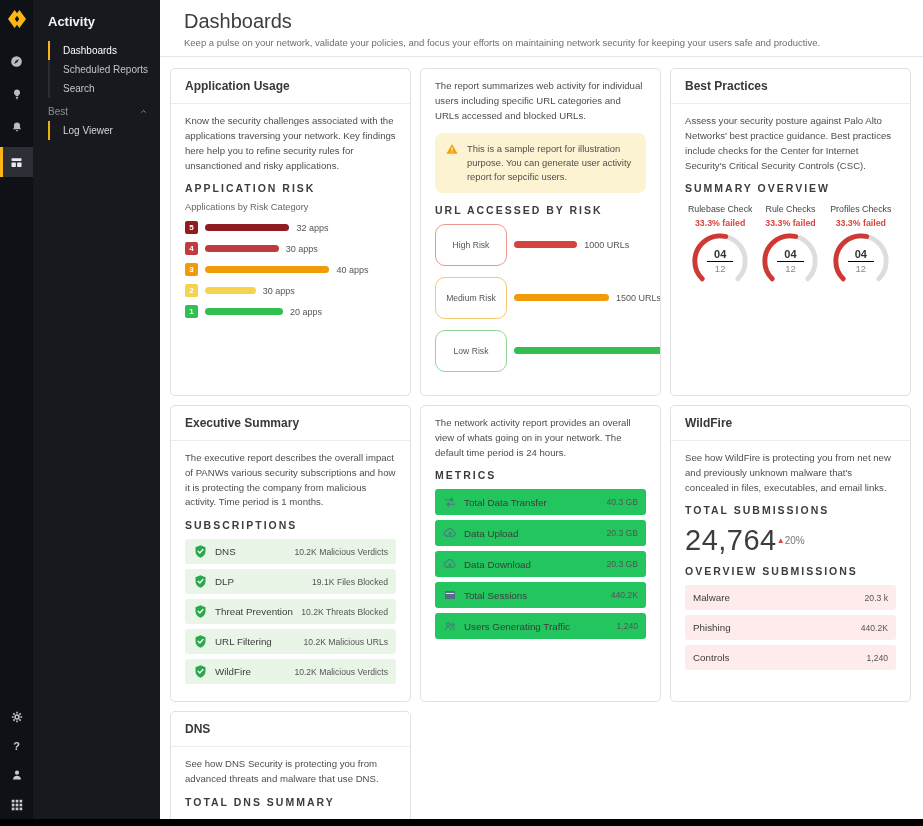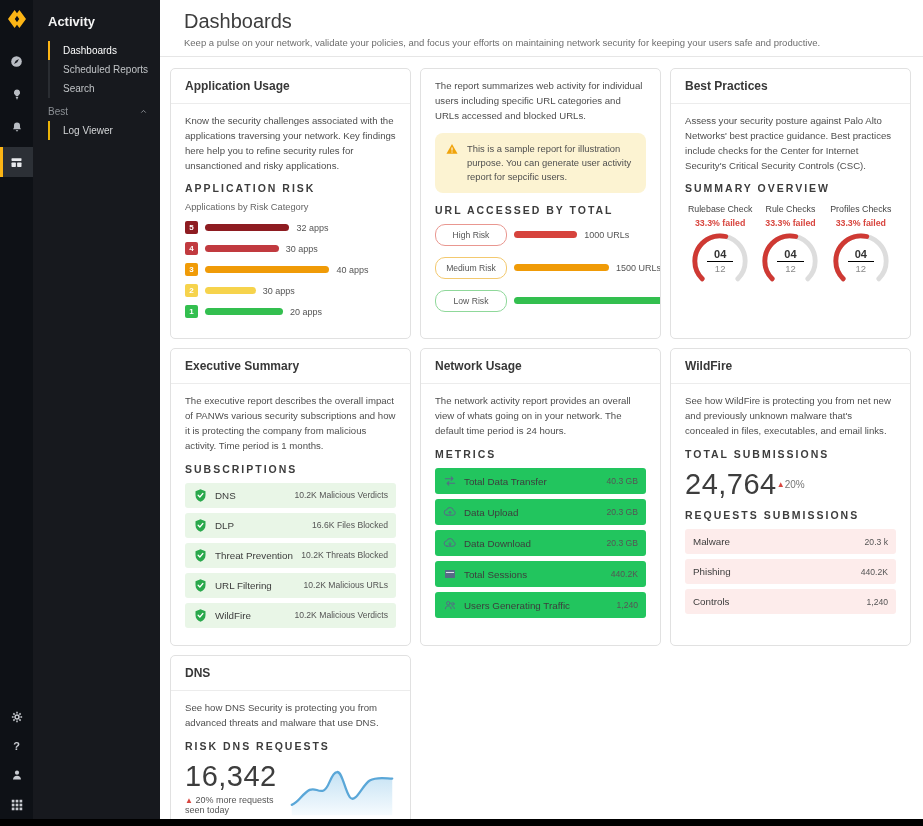--- a/index.html
+++ b/index.html
@@ -45,21 +45,21 @@
   .risk-badge { width:13px; height:13px; border-radius:2px; color:#fff; font-size:8px; font-weight:bold;
     display:flex; align-items:center; justify-content:center; flex-shrink:0; }
   .hbar { height:7px; border-radius:4px; margin-left:7px; flex-shrink:0; }
   .bar-label { font-size:9px; color:#555; margin-left:7px; white-space:nowrap; }
 
   
   .warn-box { background:#fcf3d2; border-radius:8px; padding:9px 10px; display:flex; gap:8px; margin-bottom:11px; }
   .warn-text { font-size:9.4px; line-height:1.5; color:#4f4f4f; }
   .url-row { display:flex; align-items:center; margin-bottom:11px; }
   .pill { width:72px; text-align:center; font-size:8.6px; color:#555; border:1px solid; border-radius:10px;
-    padding:5px 0; flex-shrink:0; }
+    padding:15px 0; flex-shrink:0; }
 
   
   .gauges { display:flex; justify-content:space-between; margin-top:10px; }
   .gauge-col { width:72px; text-align:center; }
   .gauge-label { font-size:8.8px; color:#444; }
   .gauge-failed { font-size:8.8px; font-weight:bold; color:#d8453e; margin:4px 0 2px; }
   .gauge { position:relative; width:62px; height:62px; margin:0 auto; }
   .gauge svg { position:absolute; inset:0; }
   .gauge-center { position:absolute; inset:0; display:flex; flex-direction:column; align-items:center; justify-content:center; }
   .g-num { font-size:11px; font-weight:bold; color:#333; border-bottom:1px solid #000000; padding:0 7px 1px; }
@@ -225,21 +225,21 @@
           <div class="warn-box">
             <span class="ico">
               <svg width="14" height="14" viewBox="0 0 24 24">
                   <path d="M12 3.5 L21.5 20 H2.5 Z" fill="#f0a30a"></path>
                   <rect x="11.1" y="9.3" width="1.8" height="5.4" fill="#fff"></rect>
                   <rect x="11.1" y="16.2" width="1.8" height="1.9" fill="#fff"></rect>
                 </svg>
             </span>
             <span class="warn-text">This is a sample report for illustration purpose. You can generate user activity report for sepcific users.</span>
           </div>
-          <div class="sec-heading">URL ACCESSED BY TOTAL</div>
+          <div class="sec-heading">URL ACCESSED BY RISK</div>
 
           <div class="url-row">
             <span class="pill" style="border-color: rgb(233, 151, 144);">High Risk</span>
             <span class="hbar" style="width: 30%; background-color: rgb(214, 67, 60);"></span>
             <span class="bar-label">1000 URLs</span>
           </div>
           <div class="url-row">
             <span class="pill" style="border-color: rgb(243, 201, 111);">Medium Risk</span>
             <span class="hbar" style="width: 45%; background-color: rgb(240, 155, 7);"></span>
             <span class="bar-label">1500 URLs</span>
@@ -329,21 +329,21 @@
             <span class="row-val">10.2K Malicious Verdicts</span>
           </div>
           <div class="sub-row">
             <span class="ico">
                 <svg width="15" height="15" viewBox="0 0 24 24">
                   <path d="M12 2 L20 5 V11 C20 16.5 16.7 20.4 12 22 C7.3 20.4 4 16.5 4 11 V5 Z" fill="#2aa84c"></path>
                   <path d="M8.2 11.6 L11 14.4 L15.8 8.8" fill="none" stroke="#fff" stroke-width="2" stroke-linecap="round" stroke-linejoin="round"></path>
                 </svg>
               </span>
             <span class="row-name">DLP</span>
-            <span class="row-val">16.6K Files Blocked</span>
+            <span class="row-val">19.1K Files Blocked</span>
           </div>
           <div class="sub-row">
             <span class="ico">
                 <svg width="15" height="15" viewBox="0 0 24 24">
                   <path d="M12 2 L20 5 V11 C20 16.5 16.7 20.4 12 22 C7.3 20.4 4 16.5 4 11 V5 Z" fill="#2aa84c"></path>
                   <path d="M8.2 11.6 L11 14.4 L15.8 8.8" fill="none" stroke="#fff" stroke-width="2" stroke-linecap="round" stroke-linejoin="round"></path>
                 </svg>
               </span>
             <span class="row-name">Threat Prevention</span>
             <span class="row-val">10.2K Threats Blocked</span>
@@ -365,23 +365,20 @@
                   <path d="M8.2 11.6 L11 14.4 L15.8 8.8" fill="none" stroke="#fff" stroke-width="2" stroke-linecap="round" stroke-linejoin="round"></path>
                 </svg>
               </span>
             <span class="row-name">WildFire</span>
             <span class="row-val">10.2K Malicious Verdicts</span>
           </div>
         </div>
       </div>
 
       <div class="card">
-        <div class="card-header">
-          <div class="card-title">Network Usage</div>
-        </div>
         <div class="card-body">
           <div class="desc">The network activity report provides an overall view of whats going on in your network. The default time period is 24 hours.</div>
           <div class="sec-heading">METRICS</div>
 
           <div class="metric-row">
             <span class="ico">
                 <svg width="14" height="14" viewBox="0 0 24 24" fill="none" stroke="#566b86" stroke-width="1.8" stroke-linecap="round" stroke-linejoin="round">
                   <path d="M4 8h13m0 0-3-3m3 3-3 3"></path>
                   <path d="M20 16H7m0 0 3-3m-3 3 3 3"></path>
                 </svg>
@@ -439,21 +436,21 @@
           <div class="card-title">WildFire</div>
         </div>
         <div class="card-body">
           <div class="desc">See how WildFire is protecting you from net new and previously unknown malware that's concealed in files, executables, and email links.</div>
           <div class="sec-heading">TOTAL SUBMISSIONS</div>
           <div class="big-line">
             <span class="big-num">24,764</span>
             <span class="tri-up">▲</span>
             <span class="delta-pct">20%</span>
           </div>
-          <div class="sec-heading">REQUESTS SUBMISSIONS</div>
+          <div class="sec-heading">OVERVIEW SUBMISSIONS</div>
 
           <div class="mal-row">
             <span class="row-name">Malware</span>
             <span class="row-val">20.3 k</span>
           </div>
           <div class="mal-row">
             <span class="row-name">Phishing</span>
             <span class="row-val">440.2K</span>
           </div>
           <div class="mal-row">
@@ -462,21 +459,21 @@
           </div>
         </div>
       </div>
 
       <div class="card">
         <div class="card-header">
           <div class="card-title">DNS</div>
         </div>
         <div class="card-body">
           <div class="desc">See how DNS Security is protecting you from advanced threats and malware that use DNS.</div>
-          <div class="sec-heading">RISK DNS REQUESTS</div>
+          <div class="sec-heading">TOTAL DNS SUMMARY</div>
           <div class="dns-top">
             <div class="dns-left">
               <div class="big-num">16,342</div>
               <div class="delta-note">
                 <span class="tri-up">▲</span>
                 <span>20% more requests seen today</span>
               </div>
             </div>
             <span class="ico">
               <svg width="108" height="56" viewBox="0 0 115 58">

